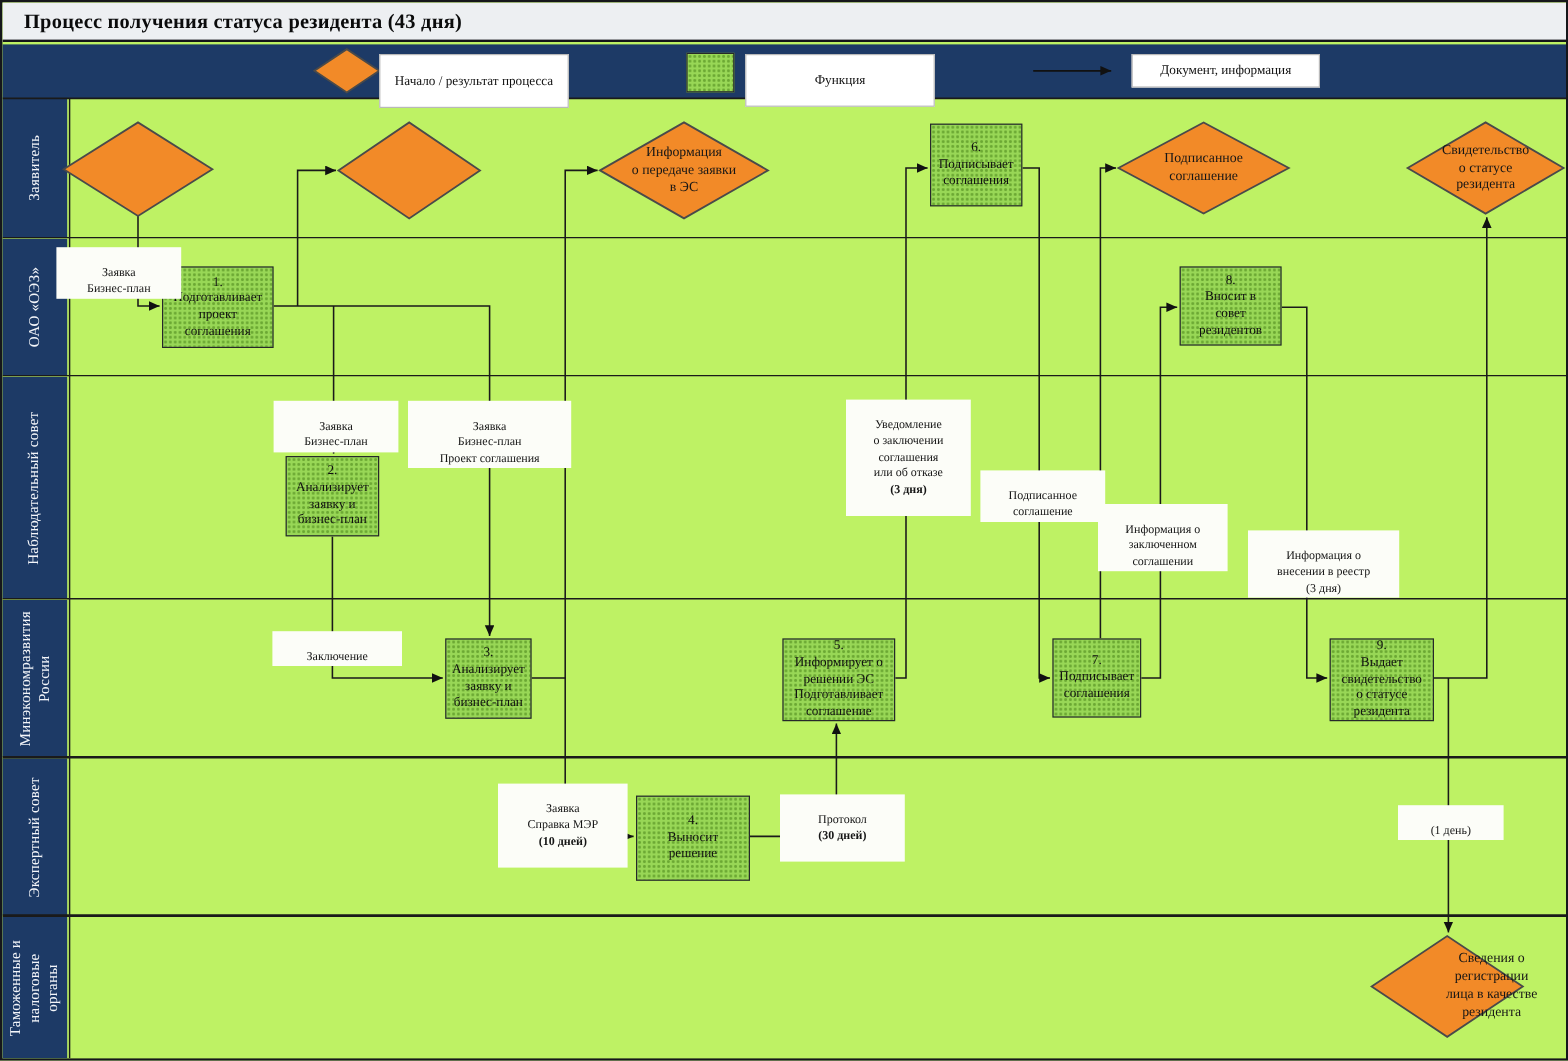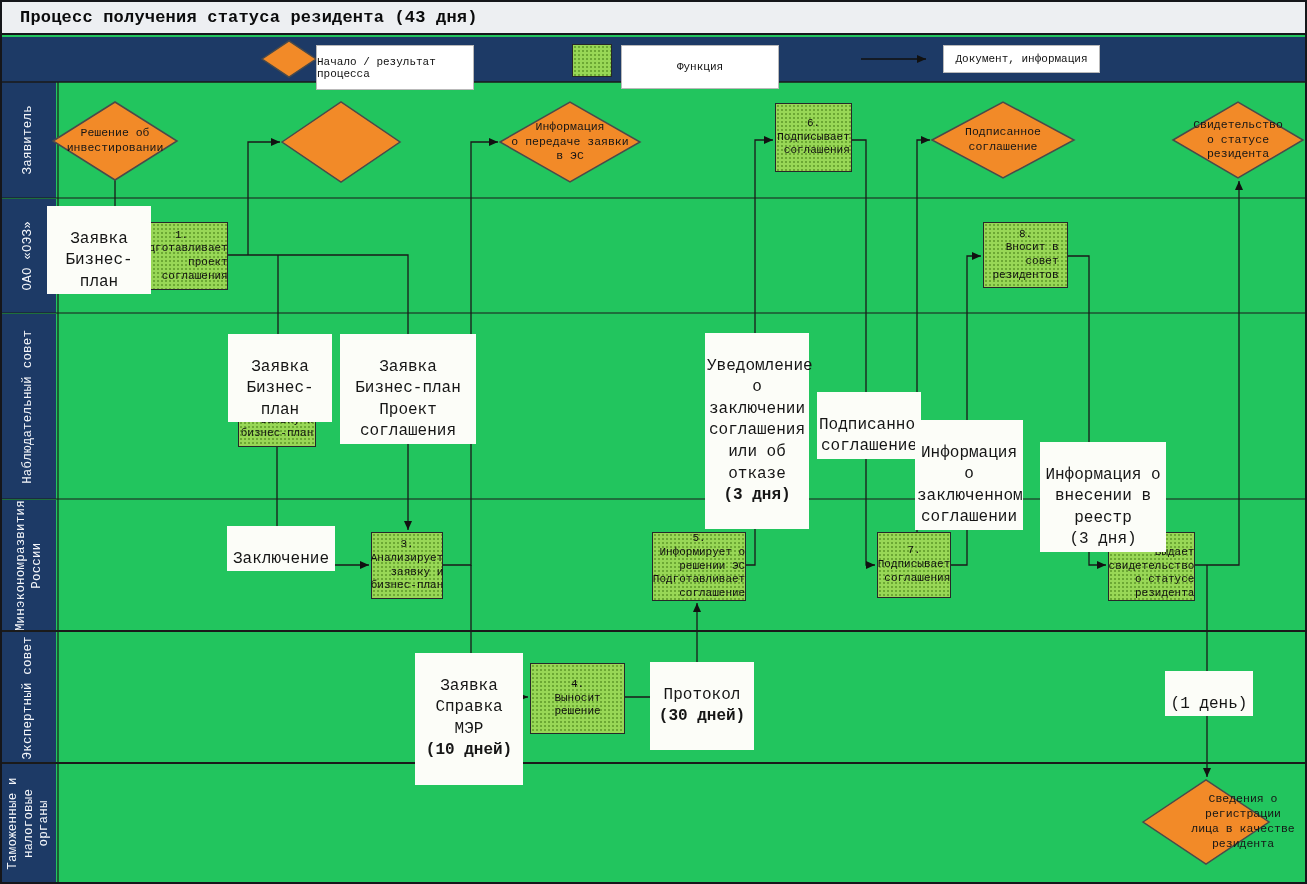--- a/index.html
+++ b/index.html
@@ -1,20 +1,20 @@
 <!DOCTYPE html>
 <html><head>
 <meta charset="utf-8">
 <style>
   html,body{margin:0;padding:0;background:#fff;}
   .stage{
     position:relative;width:1307px;height:884px;
-    background:#22c55e;overflow:hidden;
+    background:#bef264;overflow:hidden;
     border:2px solid #15161a;box-sizing:border-box;
-    font-family:Liberation Mono, monospace;
+    font-family:Liberation Serif, serif;
   }
   
   .title-bar{
     position:absolute;left:0;top:0;width:1303px;height:33px;
     background:#edeff2;border-bottom:2px solid #15161a;box-sizing:border-box;
     display:flex;align-items:center;
   }
   .title-bar .t{font-size:17px;font-weight:bold;color:#0b0b0c;padding-left:18px;letter-spacing:.2px;}
   
   .legend-band{position:absolute;left:0;top:35px;width:1303px;height:45px;background:#1d3a66;}
@@ -37,31 +37,31 @@
   
   .fn-box{
     position:absolute;box-sizing:border-box;
     background-color:#98d756;
     background-image:radial-gradient(circle, rgba(64,122,18,.5) 1px, transparent 1.35px);
     background-size:4px 4px;
     border:1.5px solid #26282a;
     display:flex;flex-direction:column;align-items:center;justify-content:center;
     font-size:11px;line-height:1.25;color:#101010;text-align:center;
   }
-  .fn-box .txt{white-space:pre-line;text-align:right;}
+  .fn-box .txt{white-space:pre-line;}
   
   .d-label{
     position:absolute;display:flex;align-items:center;justify-content:center;
     font-size:11.5px;line-height:1.3;color:#161616;text-align:center;
     white-space:pre-line;pointer-events:none;
   }
   
   .f-label{
     position:absolute;background:#fcfdf8;
-    font-size:16px;line-height:1.35;color:#161616;text-align:center;
+    font-size:10px;line-height:1.35;color:#161616;text-align:center;
     white-space:pre-line;padding:1px 2px;
   }
   .f-label b{display:block;font-weight:bold;}
   .f-label b:empty{display:none;}
 </style>
 </head>
 <body>
 
 <div class="stage">
 
@@ -145,22 +145,20 @@
     <span>Начало / результат процесса</span>
   </div>
   <div class="fn-box" style="left:570px;top:42px;width:40px;height:33px;"></div>
   <div class="legend-box" style="left:619px;top:43px;width:158px;height:44px;">
     <span>Функция</span>
   </div>
   <div class="legend-box" style="left:941px;top:43px;width:157px;height:28px;text-align:right;">
     <span>Документ, информация</span>
   </div>
 
-  <div class="d-label" style="left:51px;top:100px;width:124px;height:78px;">Решение об
-инвестировании</div>
   <div class="d-label" style="left:498px;top:100px;width:140px;height:80px;">Информация
 о передаче заявки
 в ЭС</div>
   <div class="d-label" style="left:930px;top:100px;width:142px;height:76px;">Подписанное
 соглашение</div>
   <div class="d-label" style="left:1171px;top:100px;width:130px;height:76px;">Свидетельство
 о статусе
 резидента</div>
   <div class="d-label" style="left:1178px;top:778px;width:126px;height:84px;">Сведения о
 регистрации

